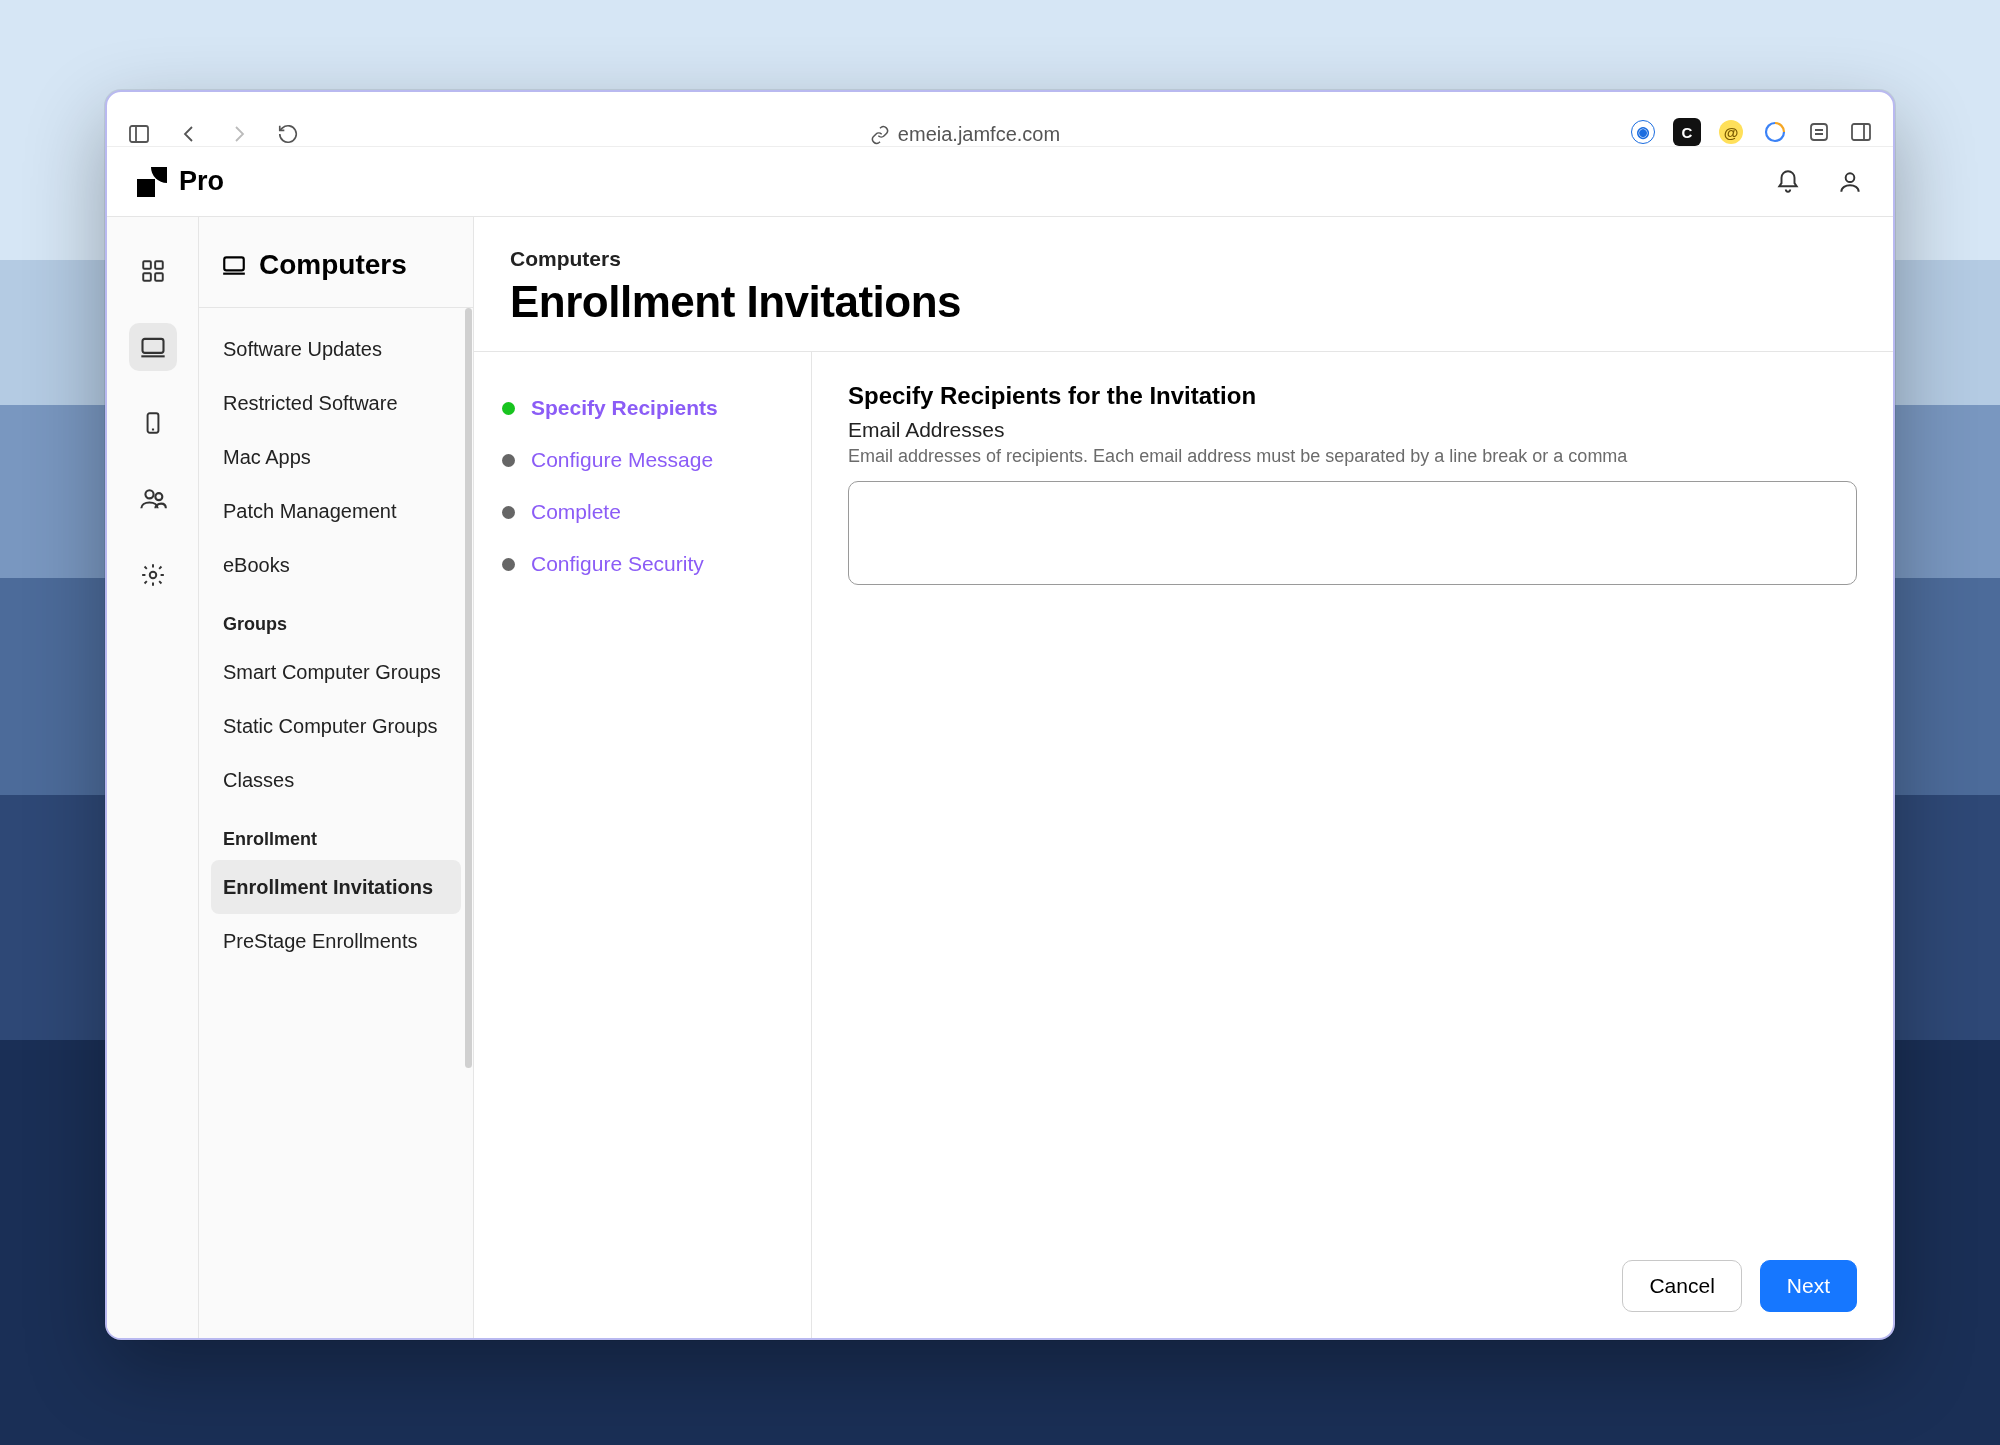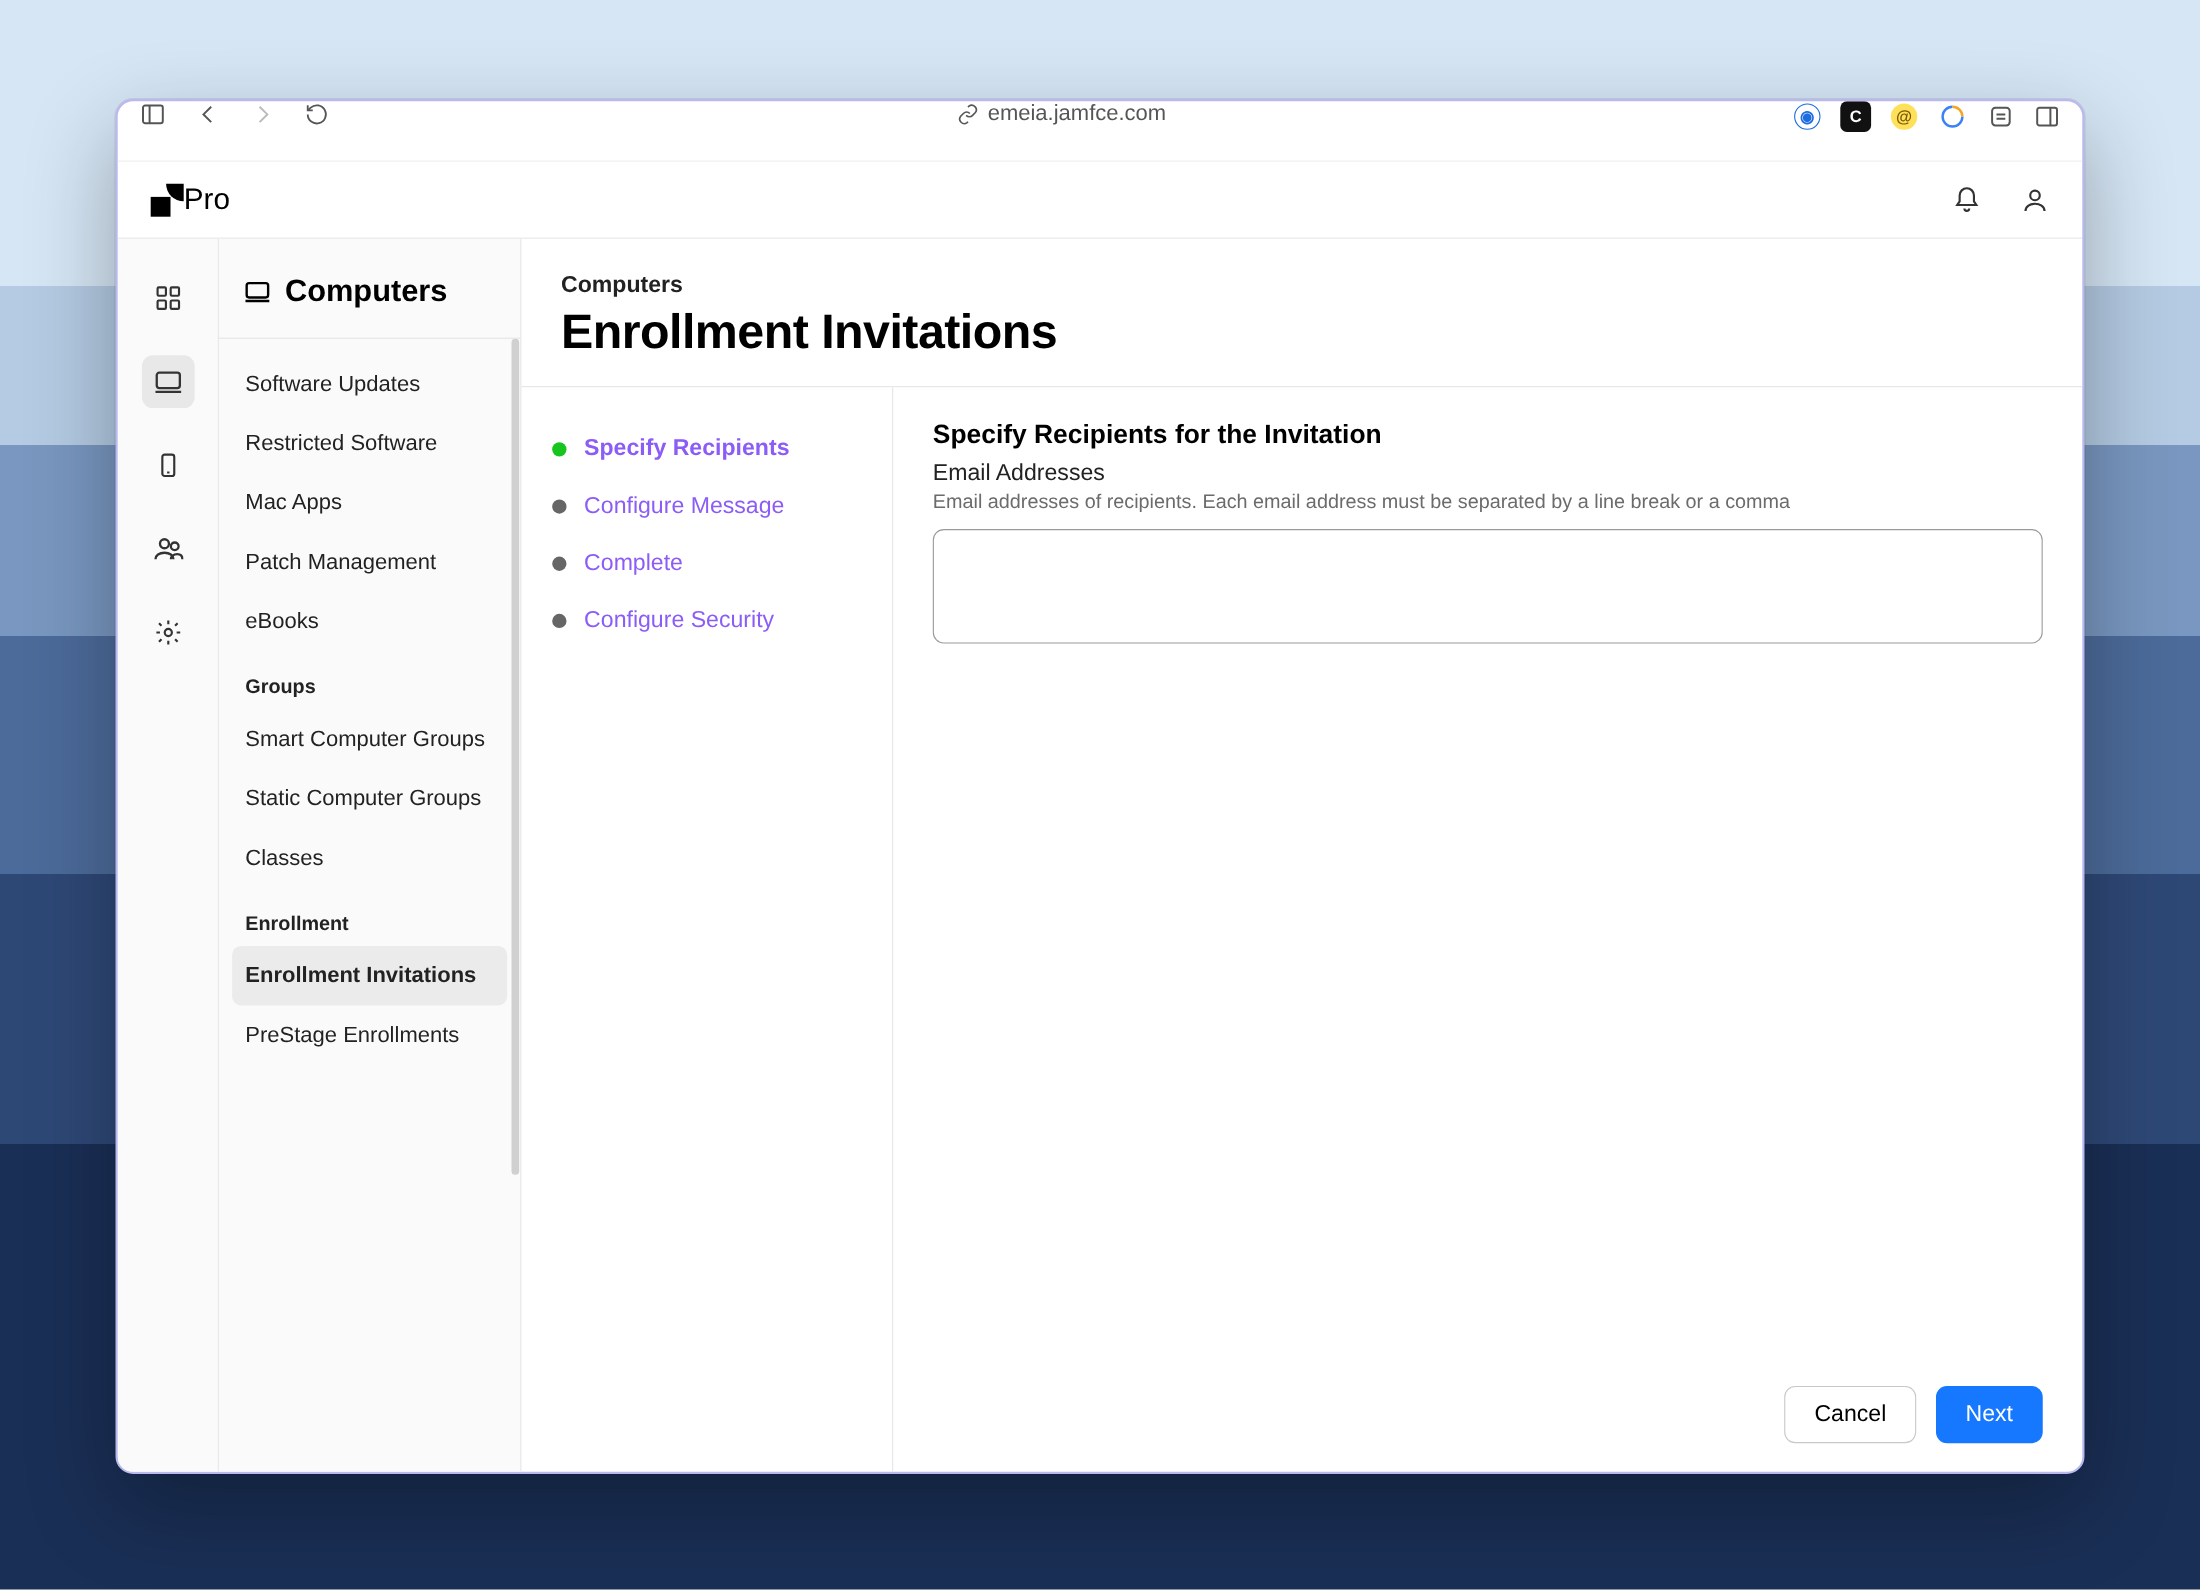--- a/index.html
+++ b/index.html
@@ -21,40 +21,40 @@
   border-radius: 16px;
   box-shadow: 0 30px 80px rgba(0,0,0,0.3), 0 0 0 1px rgba(0,0,0,0.08);
   border: 2px solid #b9b9f0;
   overflow: hidden;
   display: flex;
   flex-direction: column;
 }
 .browser-bar {
   height: 55px;
   display: flex;
-  align-items: flex-start;
+  align-items: flex-end;
   gap: 10px;
   padding: 0 20px;
   border-bottom: 1px solid #eee;
 }
 .bb-left { display:flex; align-items:center; gap: 26px; }
 .bb-icon { color: #555; display:flex; align-items:center; justify-content:center; }
 .bb-icon.disabled { color: #bbb; }
 .bb-center { flex:1; display:flex; align-items:center; justify-content:center; gap:8px; color:#555; font-size:20px; }
 .bb-right { display:flex; align-items:center; gap: 18px; }
 .bb-ext { width:28px; height:28px; border-radius:6px; display:flex; align-items:center; justify-content:center; font-size:15px; font-weight:700; }
 .app-header {
   height: 70px;
   display:flex;
   align-items:center;
   justify-content: space-between;
   padding: 0 30px;
   border-bottom: 1px solid #e5e5e5;
 }
-.app-brand { display:flex; align-items:center; font-size:27px; font-weight:400; }
+.app-brand { display:flex; align-items:center; gap:12px; font-size:27px; font-weight:700; }
 .app-logo { width:30px; height:30px; position:relative; }
 .app-logo::before { content:""; position:absolute; left:0; bottom:0; width:18px; height:18px; background:#000; }
 .app-logo::after { content:""; position:absolute; right:0; top:0; width:16px; height:16px; background:#000; border-radius: 0 0 0 16px; }
 .app-header-right { display:flex; gap:36px; color:#333; }
 .app-body { flex:1; display:flex; overflow:hidden; }
 .rail {
   width: 92px;
   border-right: 1px solid #e5e5e5;
   background:#fafafa;
   display:flex;

